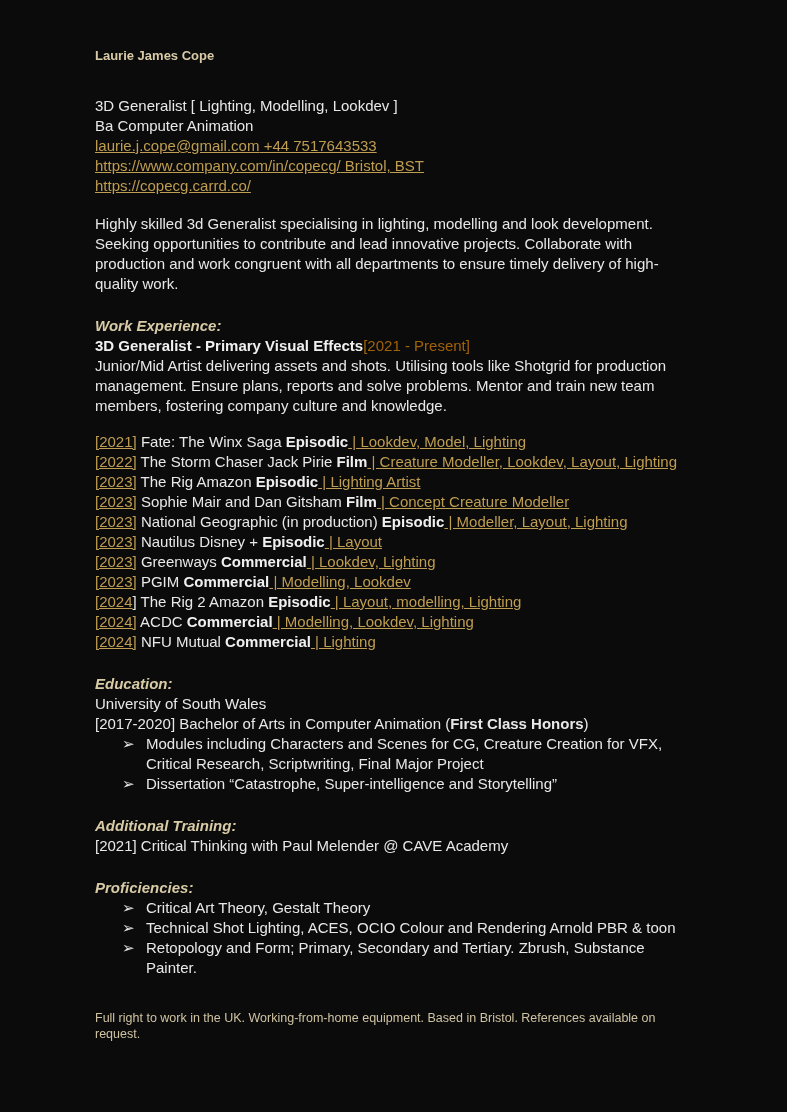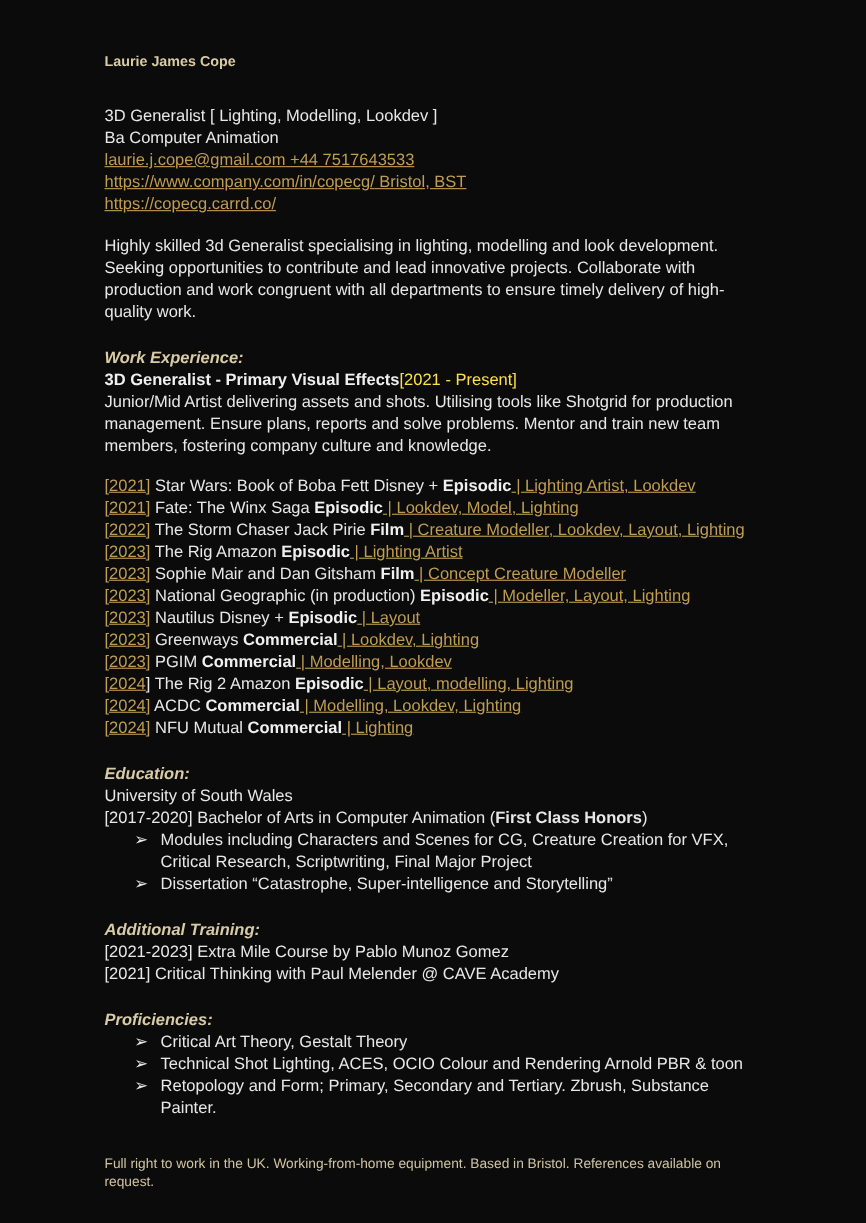--- a/index.html
+++ b/index.html
@@ -38,21 +38,21 @@
     color: #d8cba6;
     margin-top: 22px;
     font-style: italic;
   }
   .job-row {
     display: flex;
     justify-content: flex-start;
     align-items: baseline;
   }
   .job-title { font-weight: 700; color: #f0f0f0; }
-  .job-date { color: #fde047; }
+  .job-date { color: #a16207; }
   .credits { margin-top: 16px; }
   .credit-row { min-height: 20px; }
   .fmt { font-weight: 700; color: #f0f0f0; }
   .white { color: #e8e8e8; }
   .bullet {
     display: flex;
     margin-left: 27px;
   }
   .bullet .arrow {
     flex: 0 0 auto;
@@ -87,21 +87,20 @@
   <div class="summary">Highly skilled 3d Generalist specialising in lighting, modelling and look development. Seeking opportunities to contribute and lead innovative projects. Collaborate with production and work congruent with all departments to ensure timely delivery of high-quality work.</div>
 
   <div class="section-heading">Work Experience:</div>
   <div class="job-row">
     <span class="job-title">3D Generalist - Primary Visual Effects</span>
     <span class="job-date">[2021 - Present]</span>
   </div>
   <div>Junior/Mid Artist delivering assets and shots. Utilising tools like Shotgrid for production management. Ensure plans, reports and solve problems. Mentor and train new team members, fostering company culture and knowledge.</div>
 
   <div class="credits">
-    <div class="credit-row"><span class="gold">[2021]</span><span class="white"></span><span class="white"> Star Wars: Book of Boba Fett Disney + </span><span class="fmt">Episodic</span><span class="gold"> | Lighting Artist, Lookdev</span></div>
     <div class="credit-row"><span class="gold">[2021]</span><span class="white"></span><span class="white"> Fate: The Winx Saga </span><span class="fmt">Episodic</span><span class="gold"> | Lookdev, Model, Lighting</span></div>
     <div class="credit-row"><span class="gold">[2022]</span><span class="white"></span><span class="white"> The Storm Chaser Jack Pirie </span><span class="fmt">Film</span><span class="gold"> | Creature Modeller, Lookdev, Layout, Lighting</span></div>
     <div class="credit-row"><span class="gold">[2023]</span><span class="white"></span><span class="white"> The Rig Amazon </span><span class="fmt">Episodic</span><span class="gold"> | Lighting Artist</span></div>
     <div class="credit-row"><span class="gold">[2023]</span><span class="white"></span><span class="white"> Sophie Mair and Dan Gitsham </span><span class="fmt">Film</span><span class="gold"> | Concept Creature Modeller</span></div>
     <div class="credit-row"><span class="gold">[2023]</span><span class="white"></span><span class="white"> National Geographic (in production) </span><span class="fmt">Episodic</span><span class="gold"> | Modeller, Layout, Lighting</span></div>
     <div class="credit-row"><span class="gold">[2023]</span><span class="white"></span><span class="white"> Nautilus Disney + </span><span class="fmt">Episodic</span><span class="gold"> | Layout</span></div>
     <div class="credit-row"><span class="gold">[2023]</span><span class="white"></span><span class="white"> Greenways </span><span class="fmt">Commercial</span><span class="gold"> | Lookdev, Lighting</span></div>
     <div class="credit-row"><span class="gold">[2023]</span><span class="white"></span><span class="white"> PGIM </span><span class="fmt">Commercial</span><span class="gold"> | Modelling, Lookdev</span></div>
     <div class="credit-row"><span class="gold">[2024</span><span class="white">]</span><span class="white"> The Rig 2 Amazon </span><span class="fmt">Episodic</span><span class="gold"> | Layout, modelling, Lighting</span></div>
     <div class="credit-row"><span class="gold">[2024]</span><span class="white"></span><span class="white"> ACDC </span><span class="fmt">Commercial</span><span class="gold"> | Modelling, Lookdev, Lighting</span></div>
@@ -115,21 +114,20 @@
     <span class="arrow">➢</span>
     <span class="btext">Modules including Characters and Scenes for CG, Creature Creation for VFX, Critical Research, Scriptwriting, Final Major Project</span>
   </div>
   <div class="bullet">
     <span class="arrow">➢</span>
     <span class="btext">Dissertation “Catastrophe, Super-intelligence and Storytelling”</span>
   </div>
 
   <div class="section-heading">Additional Training:</div>
   <div class="training-block">
-    <div class="line">[2021-2023] Extra Mile Course by Pablo Munoz Gomez</div>
     <div class="line">[2021] Critical Thinking with Paul Melender @ CAVE Academy</div>
   </div>
 
   <div class="section-heading">Proficiencies:</div>
   <div class="bullet">
     <span class="arrow">➢</span>
     <span class="btext">Critical Art Theory, Gestalt Theory</span>
   </div>
   <div class="bullet">
     <span class="arrow">➢</span>

